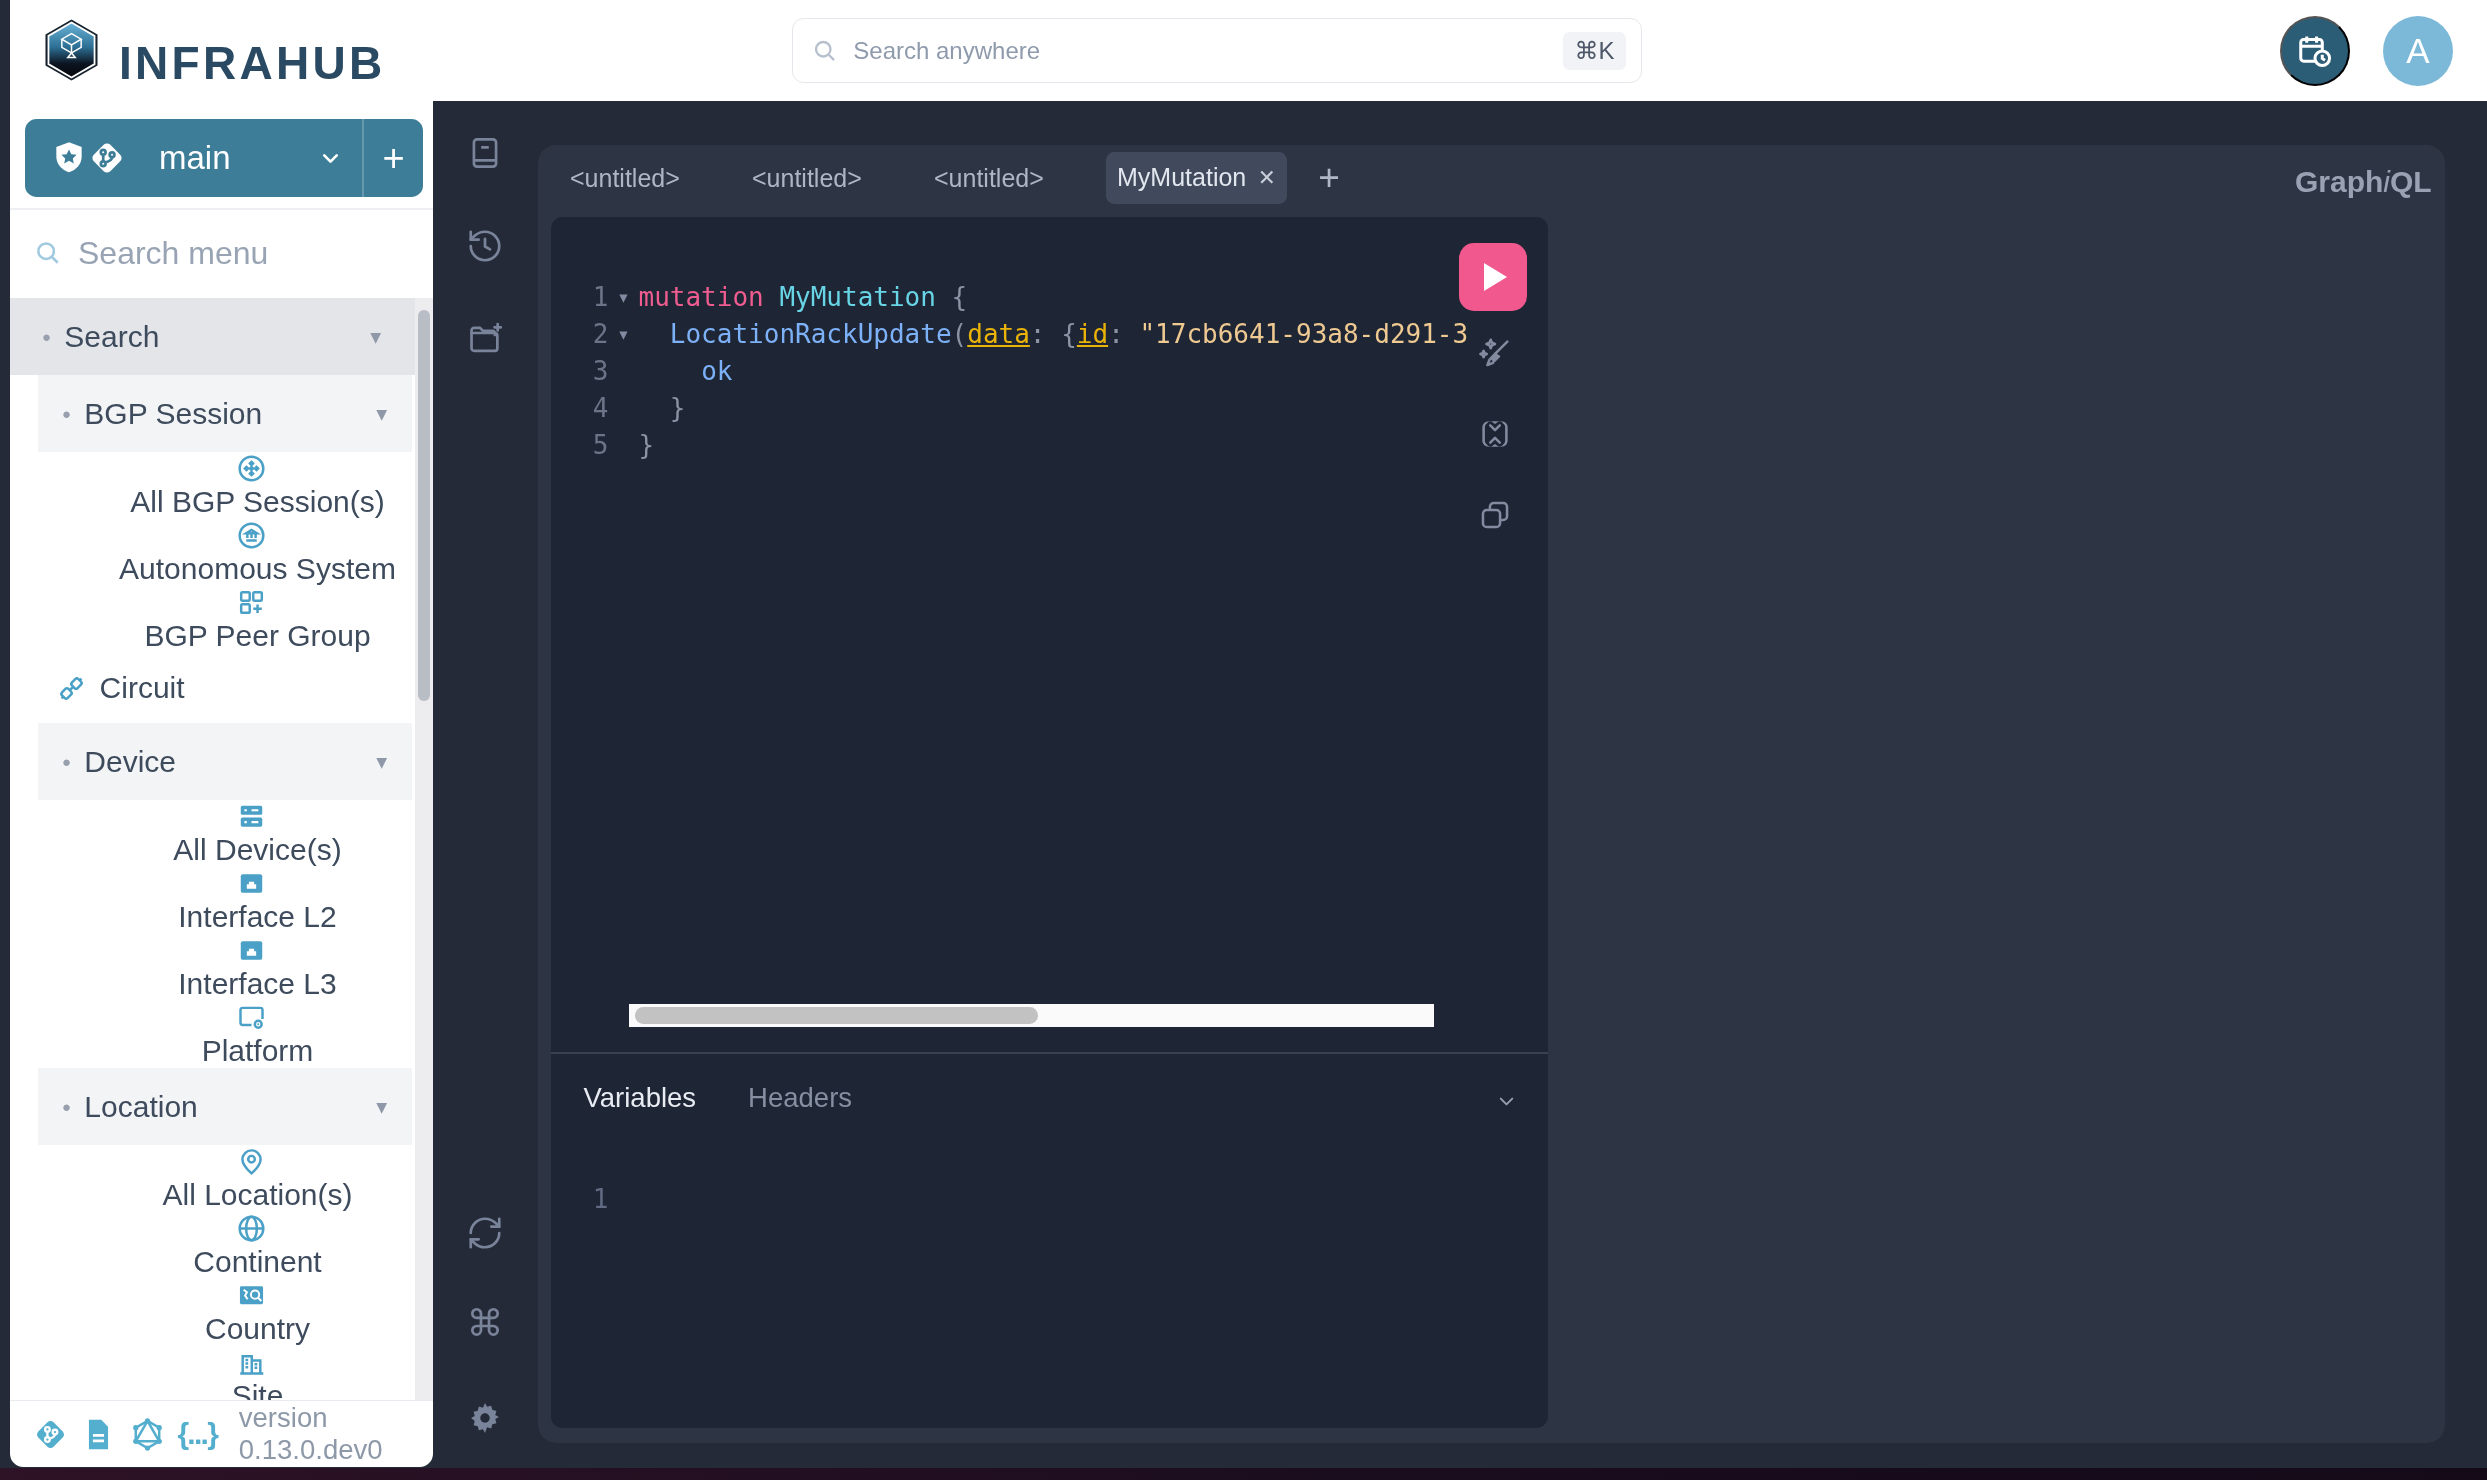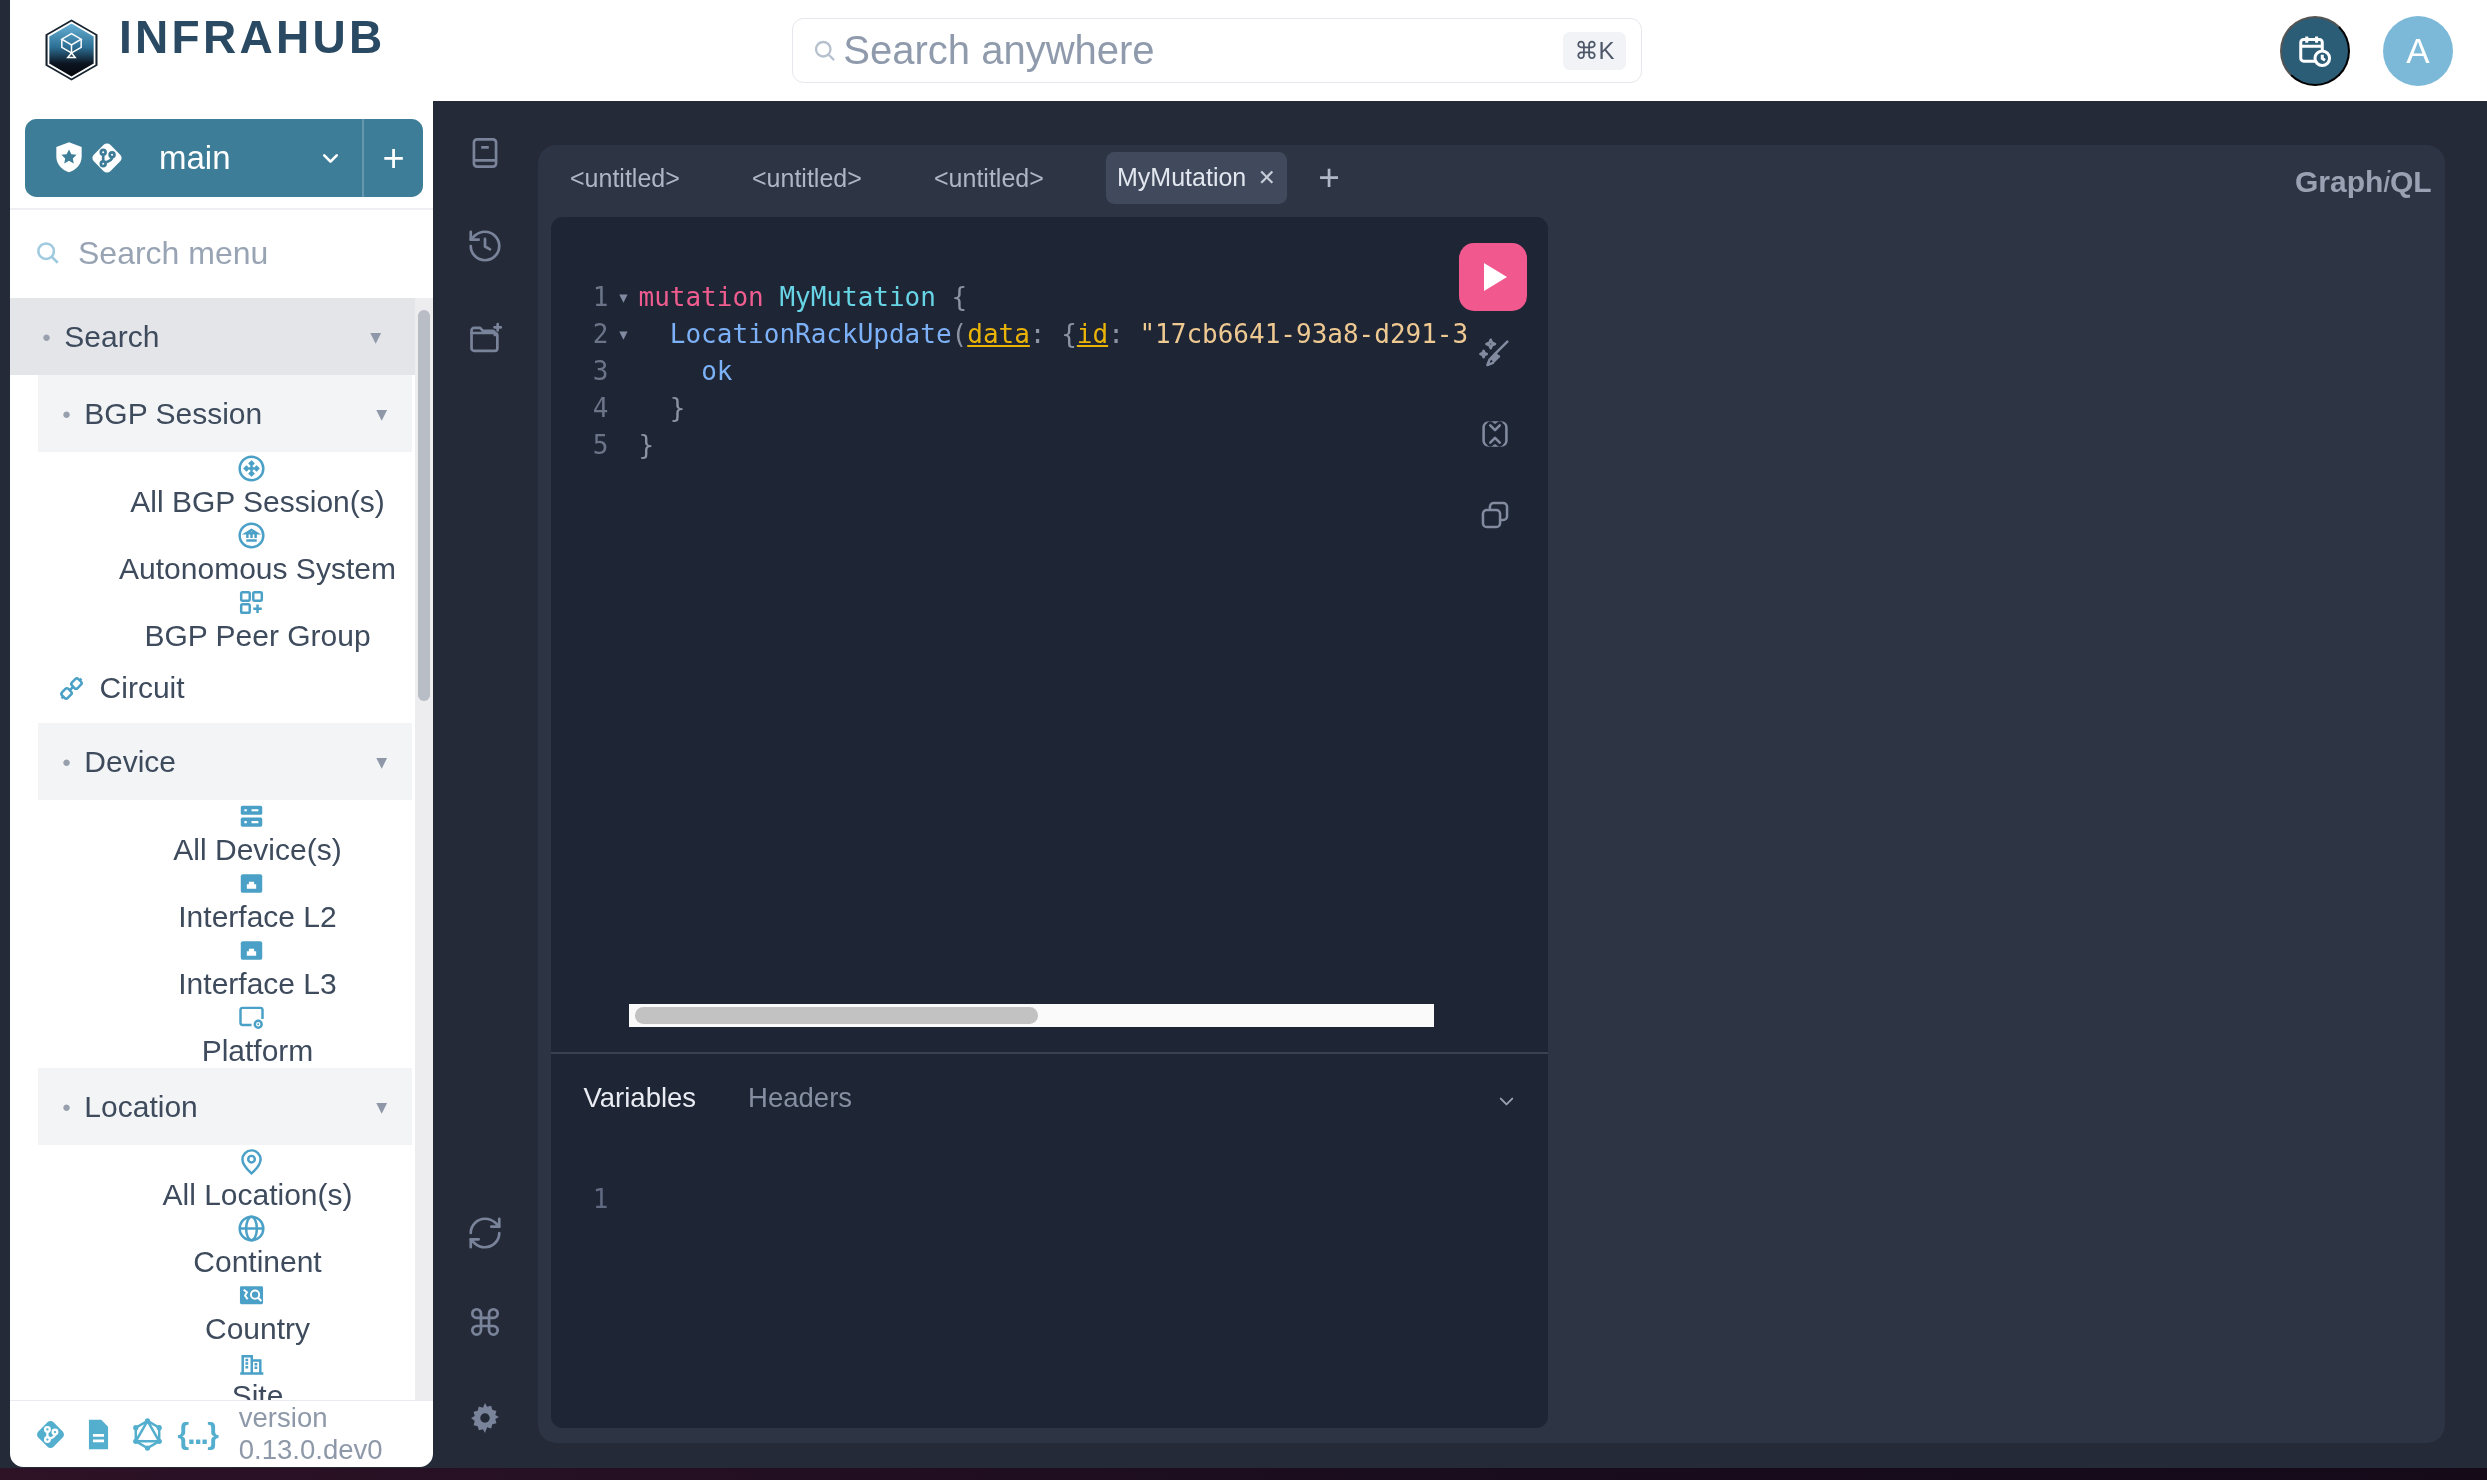--- a/index.html
+++ b/index.html
@@ -5,21 +5,21 @@
   * { margin:0; padding:0; box-sizing:border-box; }
   html,body { width:2487px; height:1481px; }
   body { font-family:"Liberation Sans", sans-serif; background:#242a37; overflow:hidden; }
   .page { position:relative; width:2487px; height:1481px; background:#242a37; overflow:hidden; }
   .bstrip { position:absolute; left:0; right:0; bottom:0; height:13.3px;
             background:linear-gradient(90deg,#2e1226,#1a0d1e 55%,#140a18); }
 
   
   .sidebar { position:absolute; left:10px; top:0; width:423px; height:1467px; background:#fff;
              border-radius:0 0 13.3px 13.3px; }
-  .logo-row { position:absolute; left:34px; top:10px; display:flex; align-items:flex-start; }
+  .logo-row { position:absolute; left:34px; top:10px; display:flex; align-items:flex-end; }
   .logo-hex { width:55px; height:80px; }
   .logo-text { margin-left:20px; font-size:46px; font-weight:700; letter-spacing:3.3px; color:#2a4a63; }
   .branch { position:absolute; left:15px; top:119px; width:398px; height:78px; border-radius:11.6px;
             background:#3d7d98; display:flex; align-items:center; padding-left:25px; cursor:pointer; }
   .bicon { width:38px; height:38px; flex:0 0 auto; }
   .bname { margin-left:33px; color:#fff; font-size:33px; font-weight:500; }
   .bchev { position:absolute; left:293px; top:27px; width:25px; height:25px; color:#fff; }
   .bdiv  { position:absolute; left:337px; top:0; width:1.7px; height:78px; background:rgba(255,255,255,.22); }
   .badd  { position:absolute; left:339px; top:0; width:59px; height:78px; display:flex; align-items:center;
            justify-content:center; color:#fff; font-size:38px; font-weight:300; }
@@ -47,21 +47,21 @@
              display:flex; align-items:center; padding-left:21.6px; }
   .fic { width:37px; height:37px; margin-right:11.6px; color:#54aecd; flex:0 0 auto; }
   .fbraces { font-size:30px; font-weight:700; color:#54aecd; margin-right:8.3px; letter-spacing:-1.7px; }
   .version { margin-left:13.3px; font-size:27.5px; color:#8d98a8; }
 
   
   .topbar { position:absolute; left:433px; top:0; width:2054px; height:101px; background:#fff; }
   .gsearch { position:absolute; left:359px; top:18.3px; width:850px; height:65px; border:1.7px solid #e4e7eb;
              border-radius:11.6px; background:#fff; display:flex; align-items:center; padding-left:18.3px; }
   .gsearch svg { width:28px; height:28px; color:#b7c1ce; flex:0 0 auto; }
-  .gsearch input { margin-left:4px; border:none; outline:none; font-size:40px; flex:1;
+  .gsearch input { margin-left:14px; border:none; outline:none; font-size:24px; flex:1;
                    font-family:"Liberation Sans",sans-serif; color:#1d4ed8; background:transparent; }
   .gsearch input::placeholder { color:#8f9bac; }
   .kbd { position:absolute; right:15px; top:12.5px; height:38px; padding:0 11.6px; border-radius:6.7px;
          background:#f1f3f6; display:flex; align-items:center; font-size:24px; color:#4d5769; }
   .cal { position:absolute; left:1847px; top:16px; width:70px; height:70px; border-radius:50%;
          background:#2b5d76; display:flex; align-items:center; justify-content:center; cursor:pointer; }
   .cal svg { width:38px; height:38px; }
   .avatar { position:absolute; left:1950px; top:16px; width:70px; height:70px; border-radius:50%;
             background:#7cb9d8; display:flex; align-items:center; justify-content:center;
             color:#fff; font-size:35px; cursor:pointer; }

